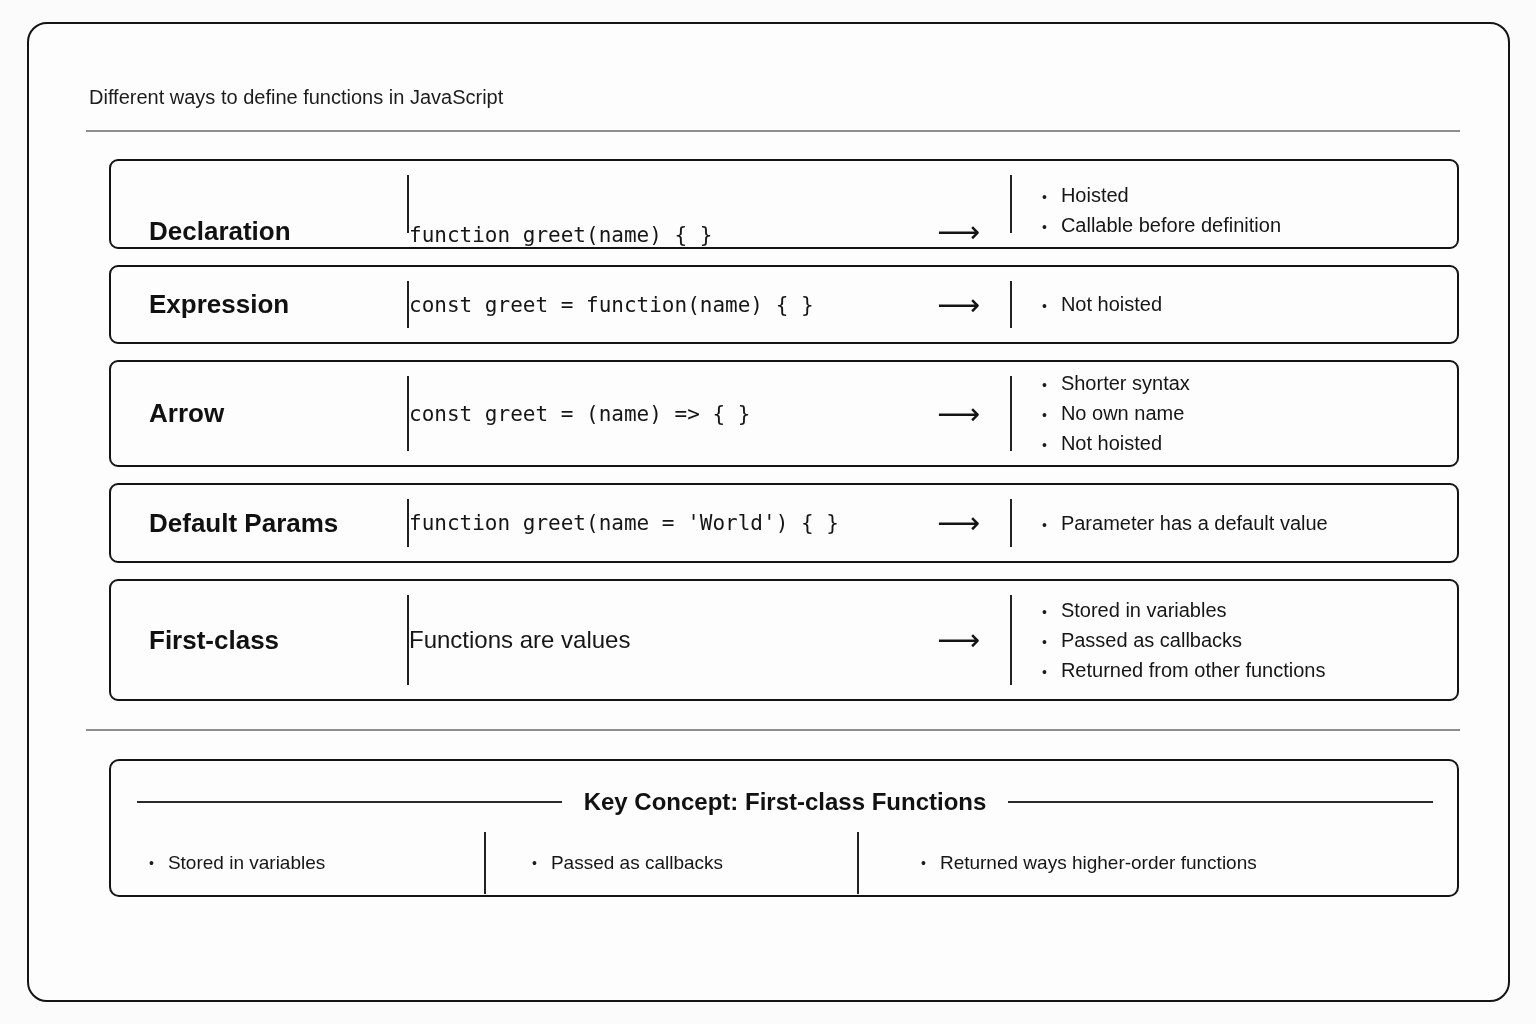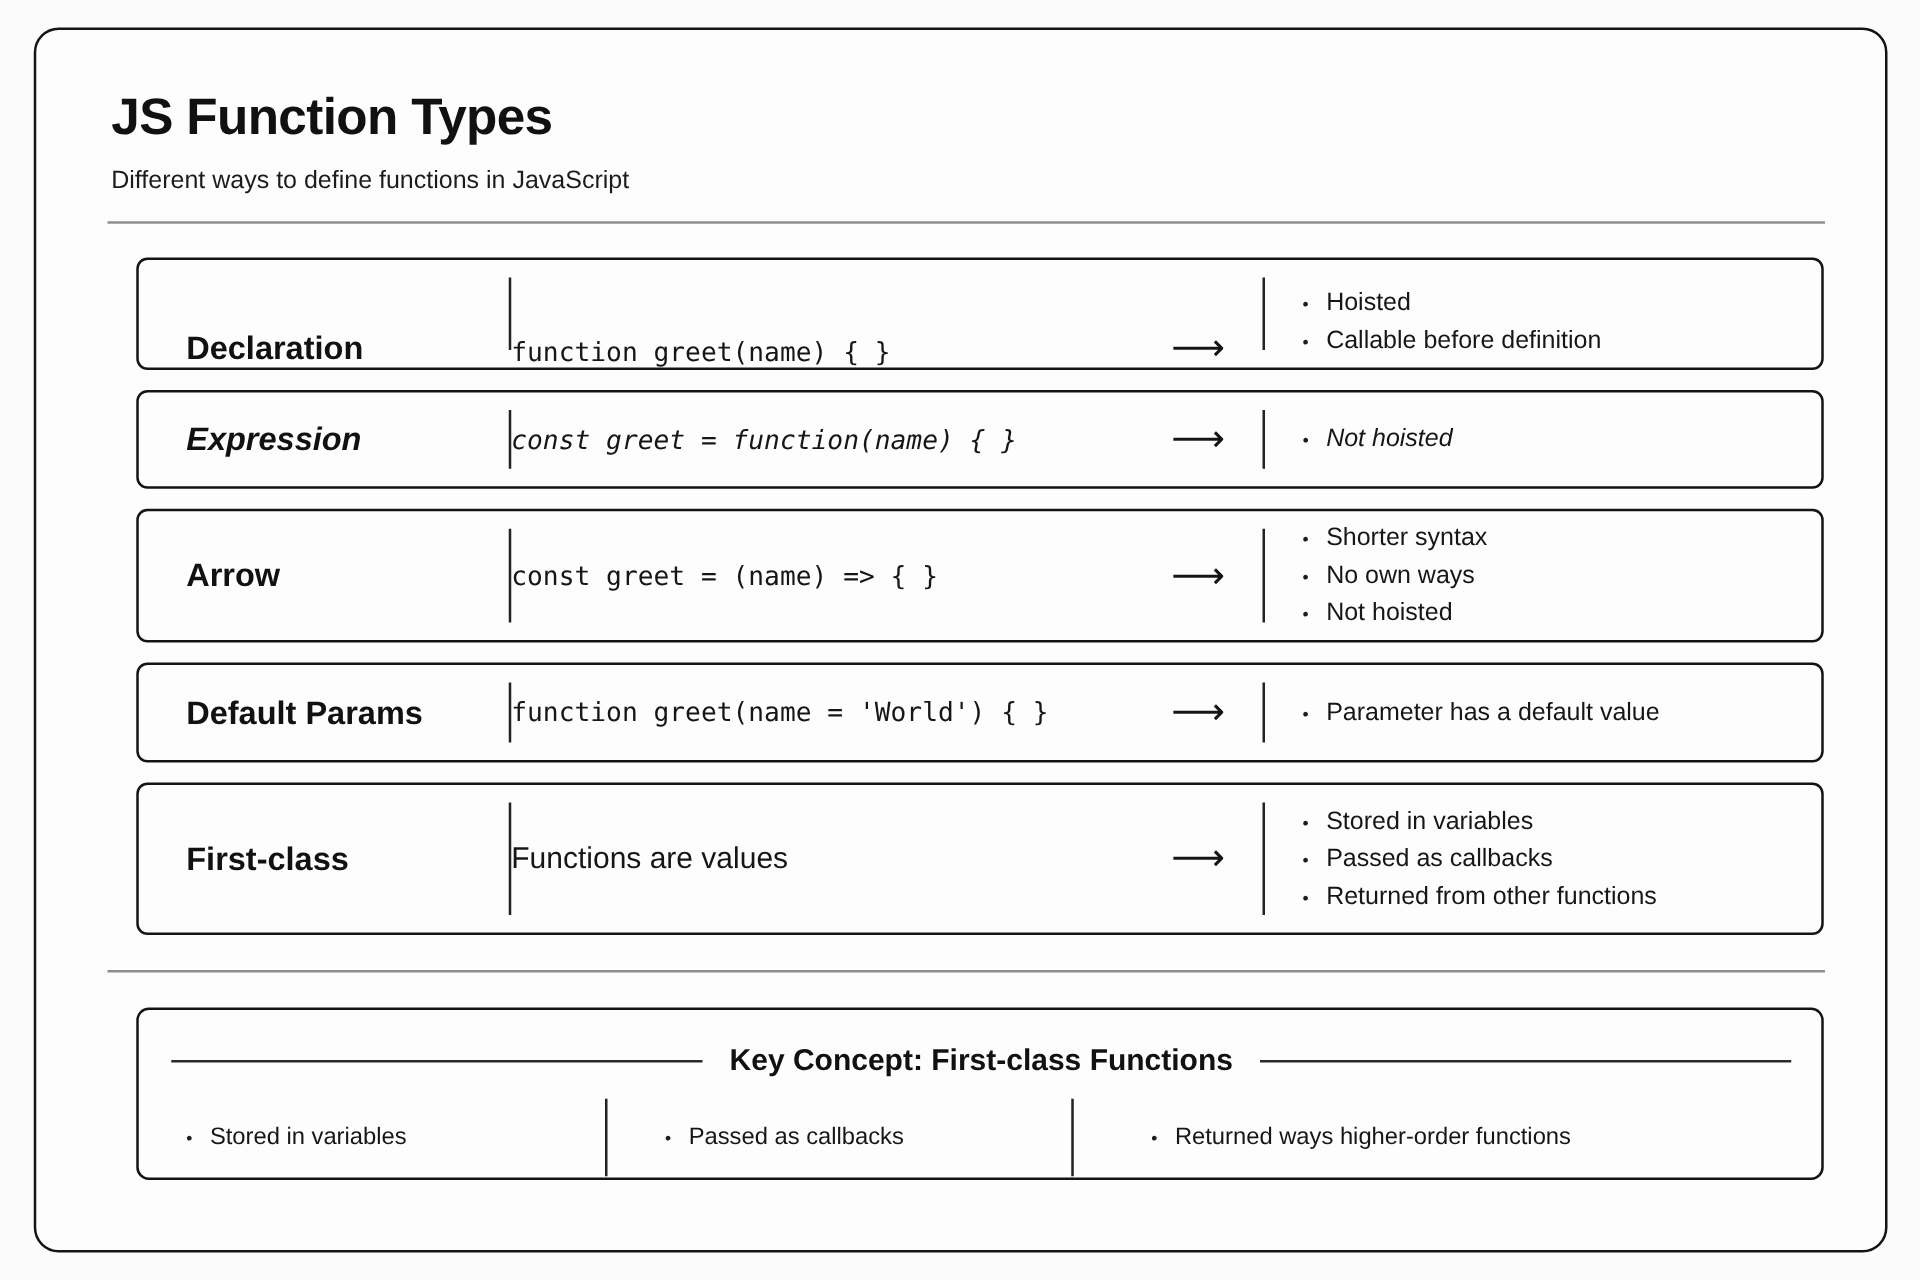--- a/index.html
+++ b/index.html
@@ -27,21 +27,21 @@
   .hrule { height: 2px; background: #8f8f8f; margin: 21px 48px 0 57px; }
   .hrule2 { margin-top: 28px; }
 
   .rows { margin: 27px 49px 0 80px; display: flex; flex-direction: column; gap: 16px; }
   .row {
     display: flex; align-items: center;
     border: 2px solid #141414; border-radius: 9px;
     background: #fdfdfd;
   }
   .h90  { min-height: 90px; align-items: flex-end; }
-  .h79  { min-height: 79px; font-style: italic; }
+  .h79  { min-height: 79px; }
   .h107 { min-height: 107px; }
   .h80  { min-height: 80px; }
   .h122 { min-height: 122px; }
 
   .row-label {
     flex: 0 0 296px; padding-left: 38px;
     font-size: 26px; font-weight: 700; color: #111;
   }
   .vdiv { width: 2px; align-self: stretch; background: #222; margin: 14px 0; }
   .row-code { flex: 1; font-size: 21px; }
@@ -76,21 +76,20 @@
   .ki2 { flex: 0 0 371px; padding-left: 46px; }
   .ki3 { flex: 1; padding-left: 62px; }
   .kvdiv { width: 2px; background: #222; }
 </style>
 </head>
 <body>
 
 <div class="panel">
 
   <div class="header">
-    <h1 class="title">JS Function Types</h1>
     <div class="subtitle">Different ways to define functions in JavaScript</div>
   </div>
 
   <div class="hrule"></div>
 
   <div class="rows">
 
     <div class="row h90">
       <div class="row-label">Declaration</div>
       <div class="vdiv"></div>
@@ -129,21 +128,21 @@
       <div class="row-code mono">const greet = (name) =&gt; { }</div>
       <div class="row-arrow">⟶</div>
       <div class="vdiv"></div>
       <div class="row-notes">
         <div class="note">
             <span class="bullet">•</span>
             <span>Shorter syntax</span>
           </div>
         <div class="note">
             <span class="bullet">•</span>
-            <span>No own ways</span>
+            <span>No own name</span>
           </div>
         <div class="note">
             <span class="bullet">•</span>
             <span>Not hoisted</span>
           </div>
       </div>
     </div>
 
     <div class="row h80">
       <div class="row-label">Default Params</div>

